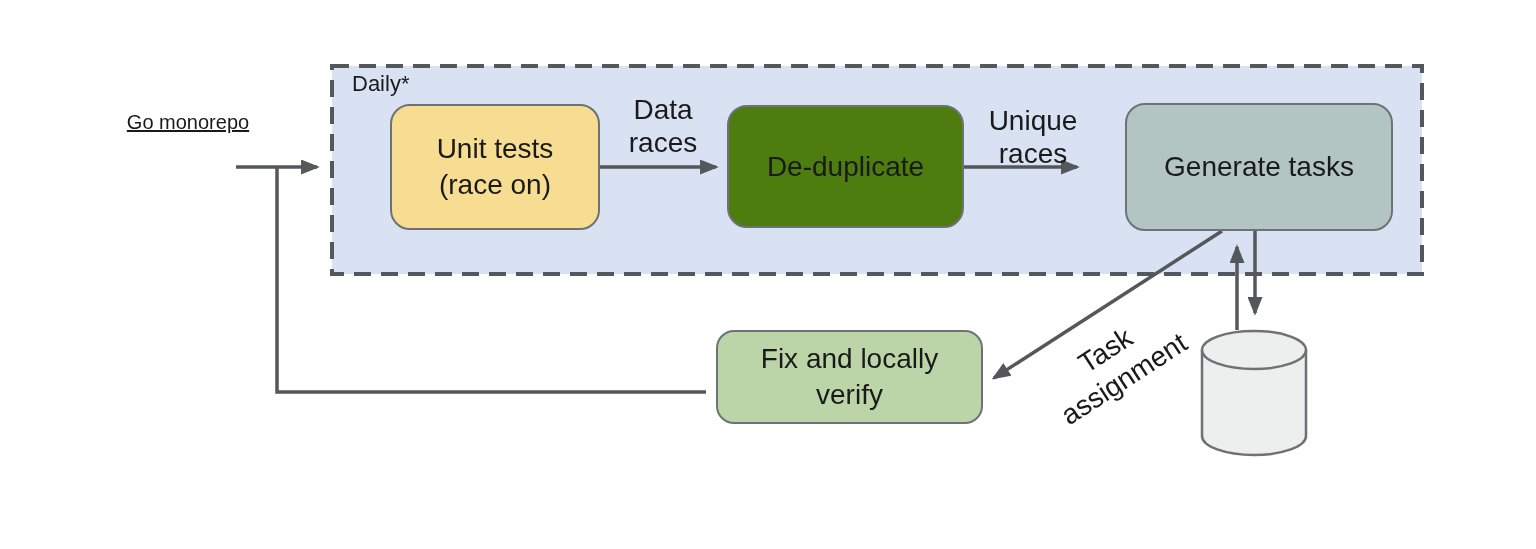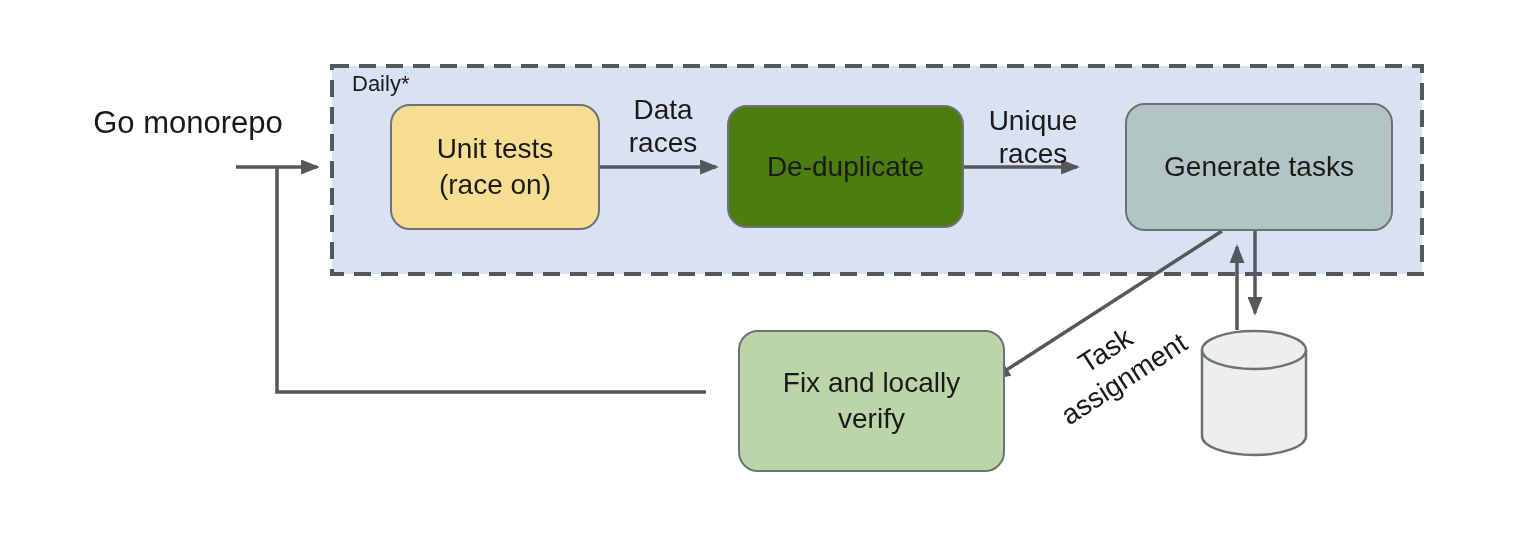--- a/index.html
+++ b/index.html
@@ -35,31 +35,31 @@
   }
   .flabel {
     position: absolute;
     z-index: 2;
     text-align: center;
     font-size: 28px;
     line-height: 33px;
     white-space: pre-line;
     color: #1a1a1a;
   }
-  .go-label { font-size: 31px; }
+  .go-label { font-size: 20px; text-decoration: underline; }
   .daily-label {
     position: absolute;
     z-index: 2;
     font-size: 22px;
     color: #1a1a1a;
   }
   .node-unit     { left: 390px;  top: 104px; width: 210px; height: 126px; }
   .node-dedup    { left: 727px;  top: 105px; width: 237px; height: 123px; }
   .node-generate { left: 1089px; top: 103px; width: 268px; height: 128px; margin-left: 36px; }
-  .node-fix      { left: 738px;  top: 330px; width: 267px; height: 142px; }
+  .node-fix      { left: 716px;  top: 330px; width: 267px; height: 94px; border-radius: 18px; }
   .lbl-go       { left: 88px;  top: 106px; width: 200px; }
   .lbl-data     { left: 596px; top: 93px;  width: 134px; text-align: center; }
   .lbl-unique   { left: 973px; top: 104px;  width: 120px; }
   .lbl-patches  { left: 408px; top: 348px; width: 180px; }
   .lbl-task {
     left: 1023px; top: 313px; width: 184px; height: 104px;
     display: flex; align-items: center; justify-content: center;
     transform: rotate(-33deg);
     line-height: 34px;
   }

